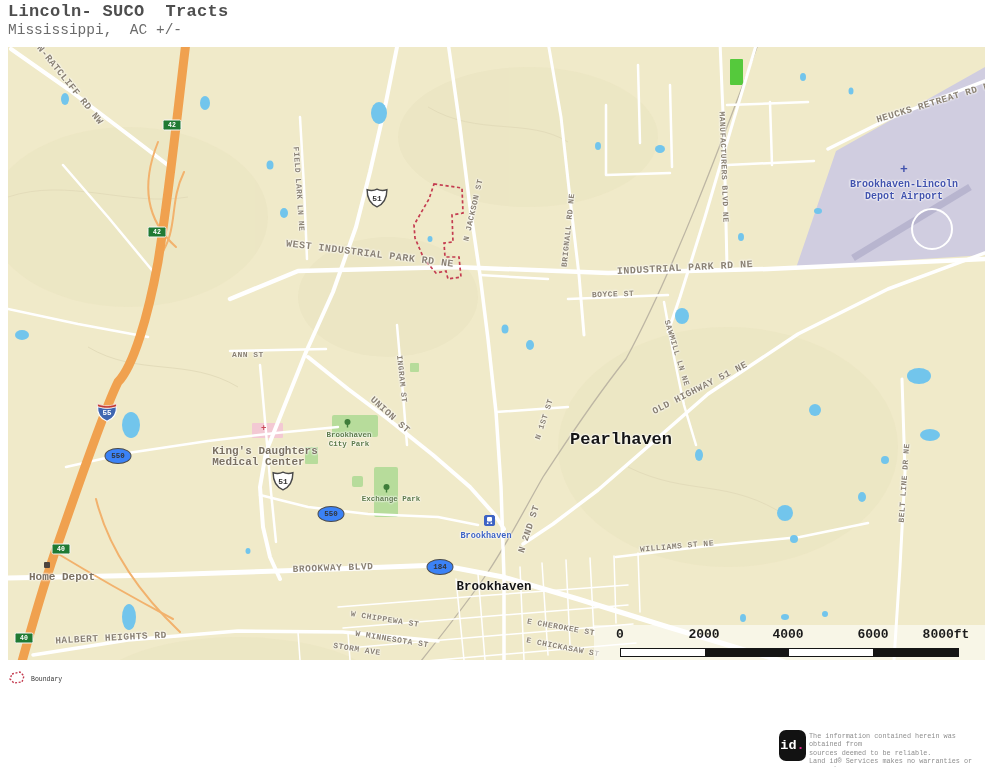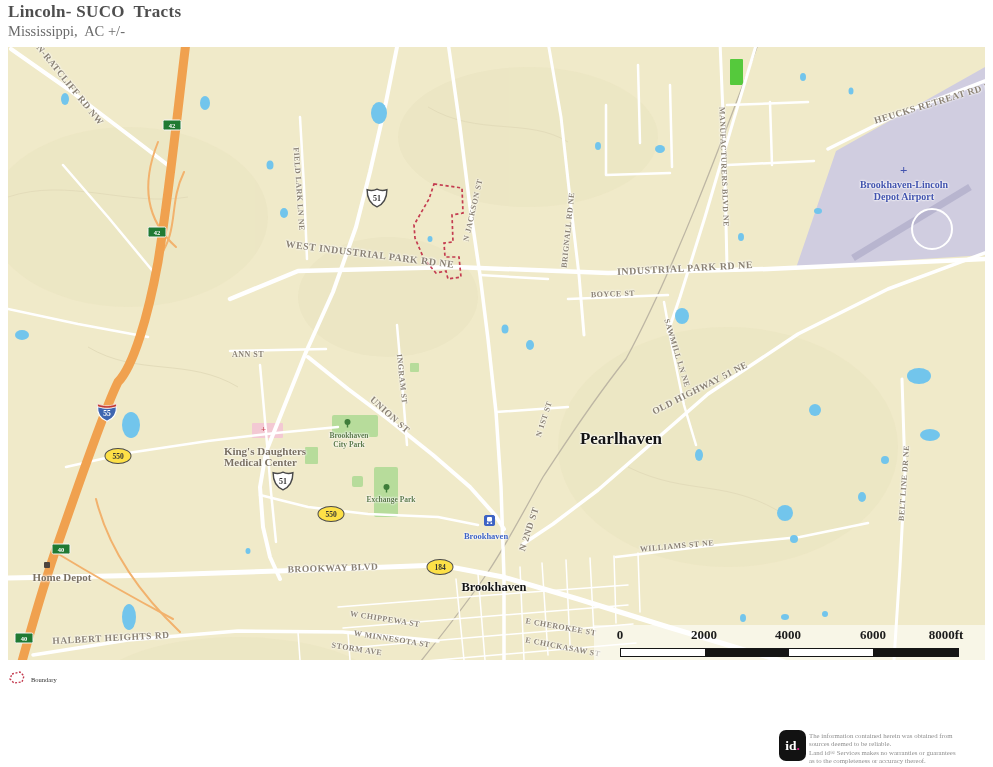--- a/index.html
+++ b/index.html
@@ -1,17 +1,17 @@
 <!DOCTYPE html>
 <html><head>
 <meta charset="utf-8">
 <style>
   html,body{margin:0;padding:0;background:#fff;}
   .page{position:relative;width:993px;height:767px;background:#fff;overflow:hidden;
-        font-family:Liberation Serif, serif;border-radius:16px;}
+        font-family:Liberation Mono, monospace;border-radius:16px;}
   
   .hdr{position:absolute;left:8px;top:2px;}
   .hdr .title{font-size:17px;font-weight:bold;color:#4e4e4e;letter-spacing:.3px;white-space:pre;}
   .hdr .subtitle{font-size:14.5px;color:#6b6b6b;margin-top:1px;white-space:pre;}
   
   .map{position:absolute;left:8px;top:47px;width:977px;height:613px;background:#f0eac9;overflow:hidden;}
   .map svg.geom{position:absolute;left:0;top:0;}
   .lbl{position:absolute;white-space:pre;font-size:8px;font-weight:bold;color:#8b8274;
        letter-spacing:.5px;transform-origin:center;
        text-shadow:0 0 2px #fff,0 0 2px #fff,0 0 3px #fff;}
@@ -25,21 +25,21 @@
   .park-lbl{font-size:7.5px;color:#5d7a4a;text-align:center;line-height:9px;}
   .blue-lbl{font-size:10px;color:#4253ae;text-align:center;line-height:12px;}
   .station-lbl{font-size:8.5px;color:#3e63c4;}
   
   .shield{position:absolute;transform:translate(-50%,-50%);text-align:center;}
   .shield span{position:absolute;left:0;right:0;color:#333;font-weight:bold;}
   .sh-us{width:22px;height:20px;}
   .sh-us span{top:6px;font-size:8px;text-align:center;}
   .sh-i{width:22px;height:20px;}
   .sh-i span{top:7px;font-size:7.5px;color:#fff;}
-  .sh-oval{width:26px;height:16px;background:#fde047;border:1.5px solid #4a4a4a;border-radius:50%;
+  .sh-oval{width:26px;height:16px;background:#3b82f6;border:1.5px solid #4a4a4a;border-radius:50%;
            box-sizing:border-box;padding-left:25px;}
   .sh-oval span{top:2.5px;font-size:7.5px;}
   .sh-exit{width:19px;height:11px;background:#1f7a33;border:1px solid #f6f6f6;border-radius:2px;
            box-sizing:border-box;}
   .sh-exit span{top:1px;font-size:6.5px;color:#fff;}
   
   .tree{position:absolute;width:7px;height:9px;}
   .hosp-plus{position:absolute;font-size:9px;font-weight:bold;color:#c94a5a;}
   .air-plus{position:absolute;font-size:13px;font-weight:bold;color:#4253ae;}
   .depot-ic{position:absolute;width:6px;height:6px;background:#4d443c;border-radius:1px;}

